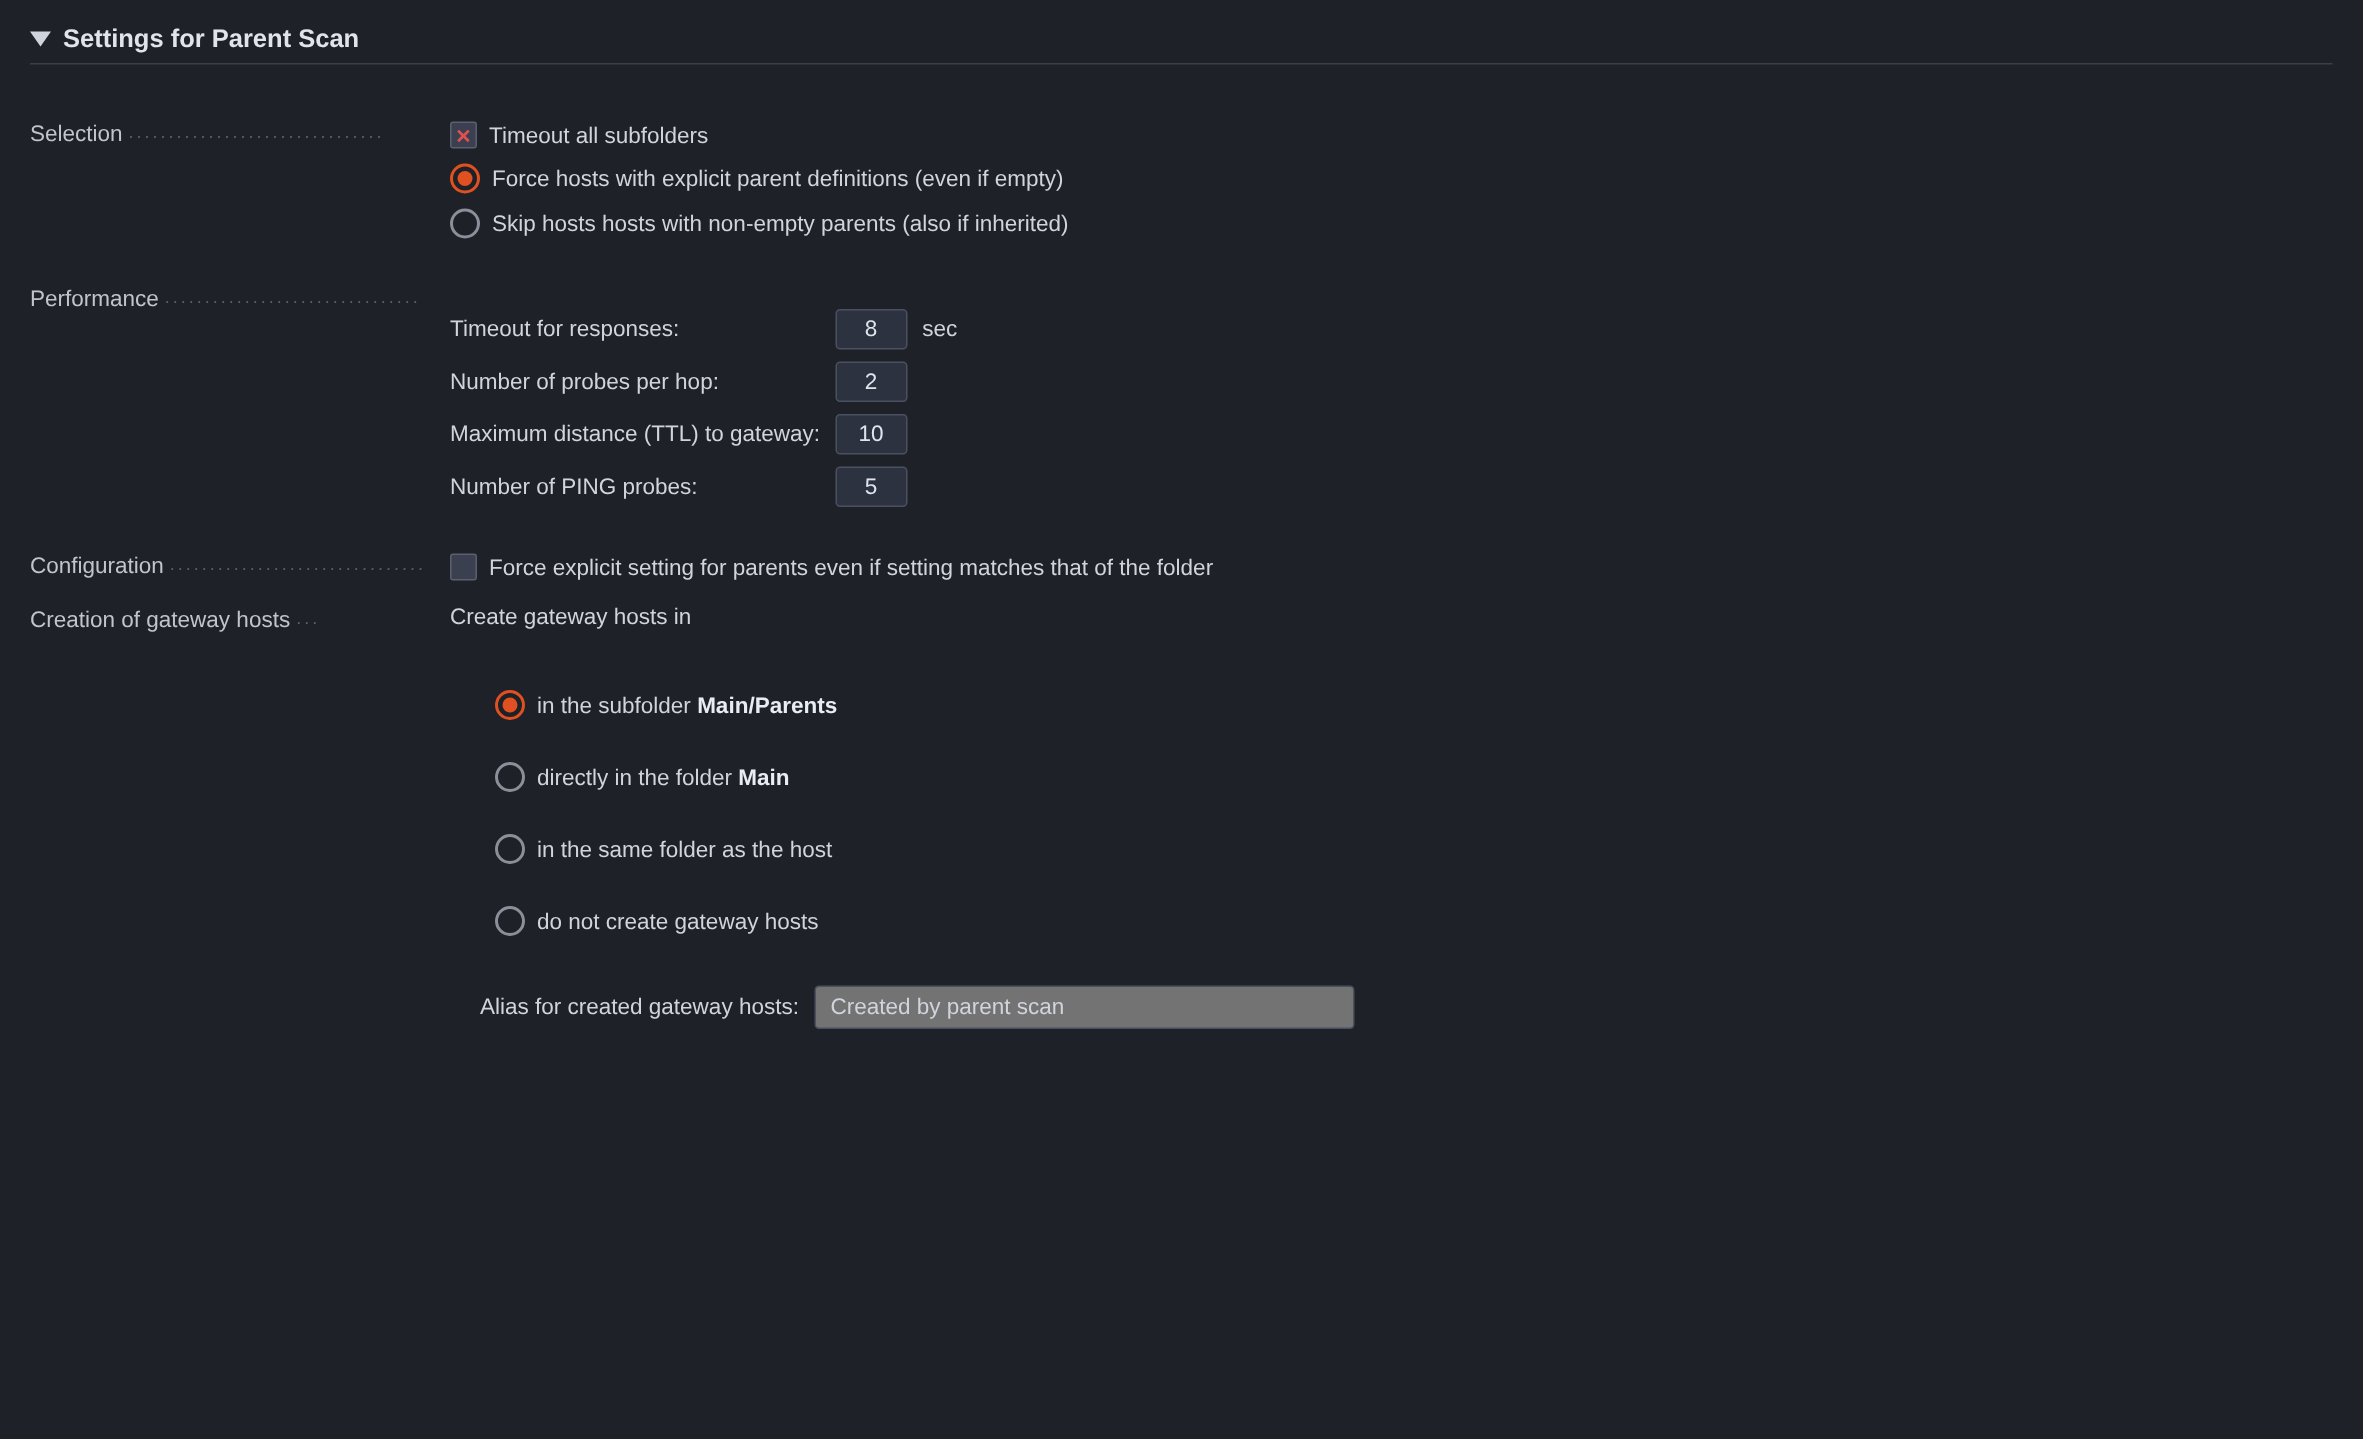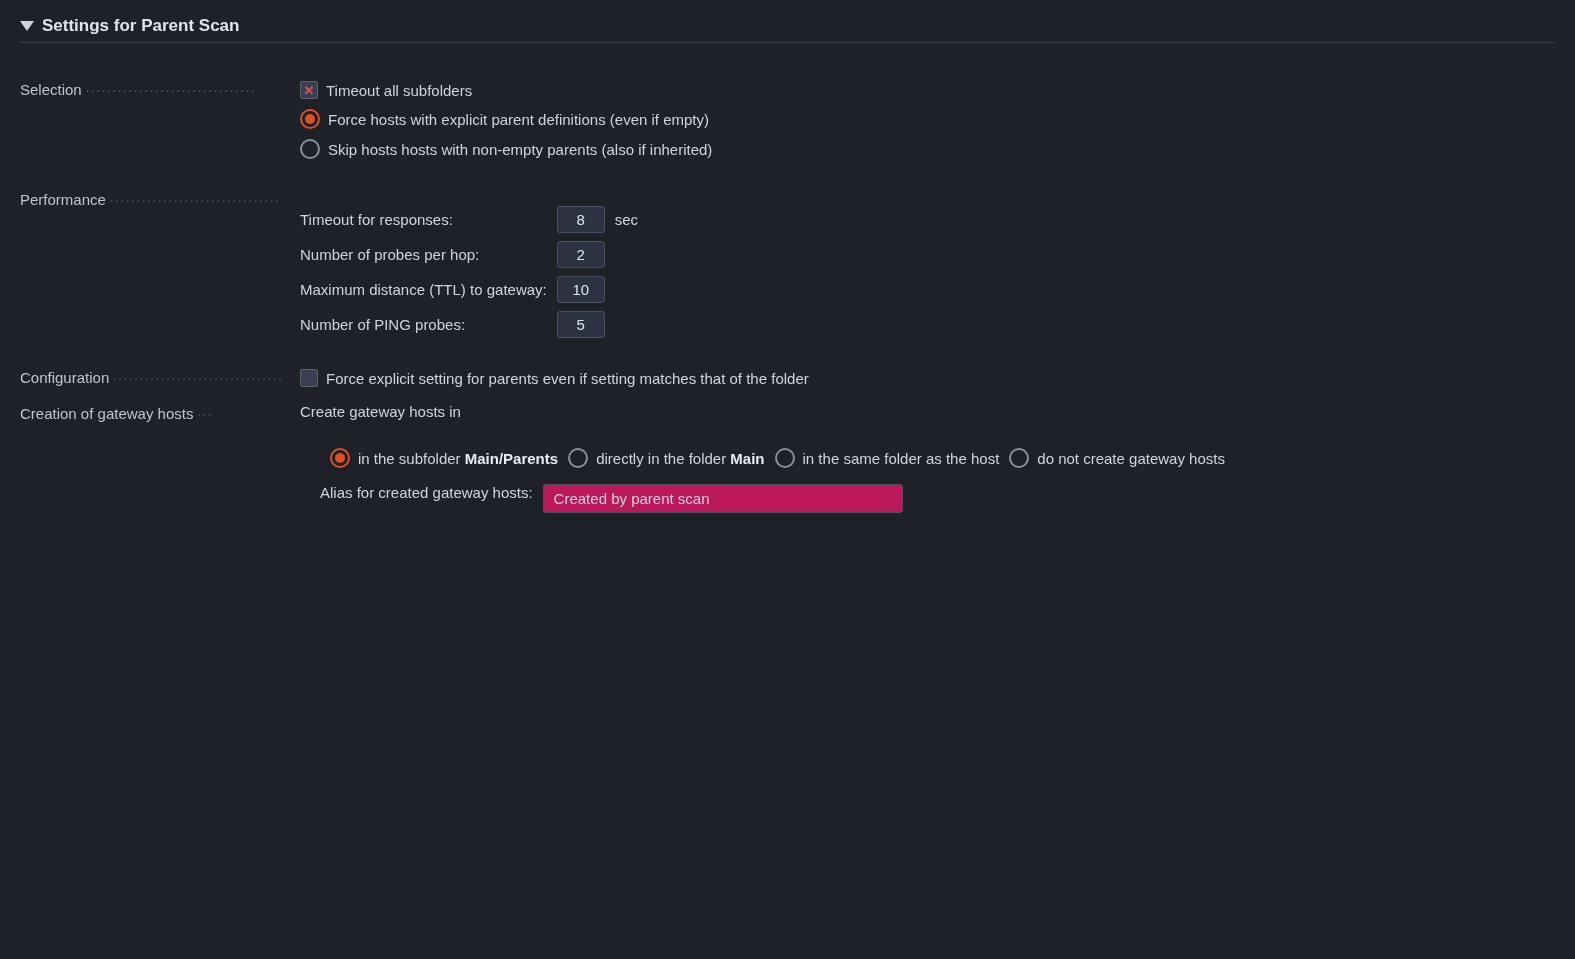--- a/index.html
+++ b/index.html
@@ -179,53 +179,55 @@
       background-color: #3a4050;
       border: 1px solid #5a6070;
       border-radius: 2px;
       display: inline-block;
       flex-shrink: 0;
     }
 
     
     .alias-row {
       display: flex;
+      align-items: center;
       gap: 10px;
-      margin-top: 8px;
+      margin-top: 25px;
       padding-left: 20px;
     }
 
     .alias-label {
       color: #d0d4dc;
       font-size: 15px;
       white-space: nowrap;
     }
 
     .alias-input {
-      background-color: #be185d;
+      background-color: #737373;
       border: 1px solid #4a5060;
       border-radius: 3px;
       color: #d0d4dc;
       font-size: 15px;
       padding: 5px 10px;
       width: 360px;
     }
 
     
     .gateway-header {
       color: #d0d4dc;
       font-size: 15px;
-      margin-bottom: 20px;
+      margin-bottom: 8px;
     }
 
     .gateway-options {
       display: flex;
-      flex-direction: row;
-      gap: 10px;
+      flex-direction: column;
+      gap: 24px;
       padding-left: 30px;
+      margin-top: 24px;
     }
 
     .dots-separator {
       display: inline-block;
       color: #5a6070;
       letter-spacing: 2px;
       margin: 0 4px;
       font-size: 12px;
     }
   </style>

